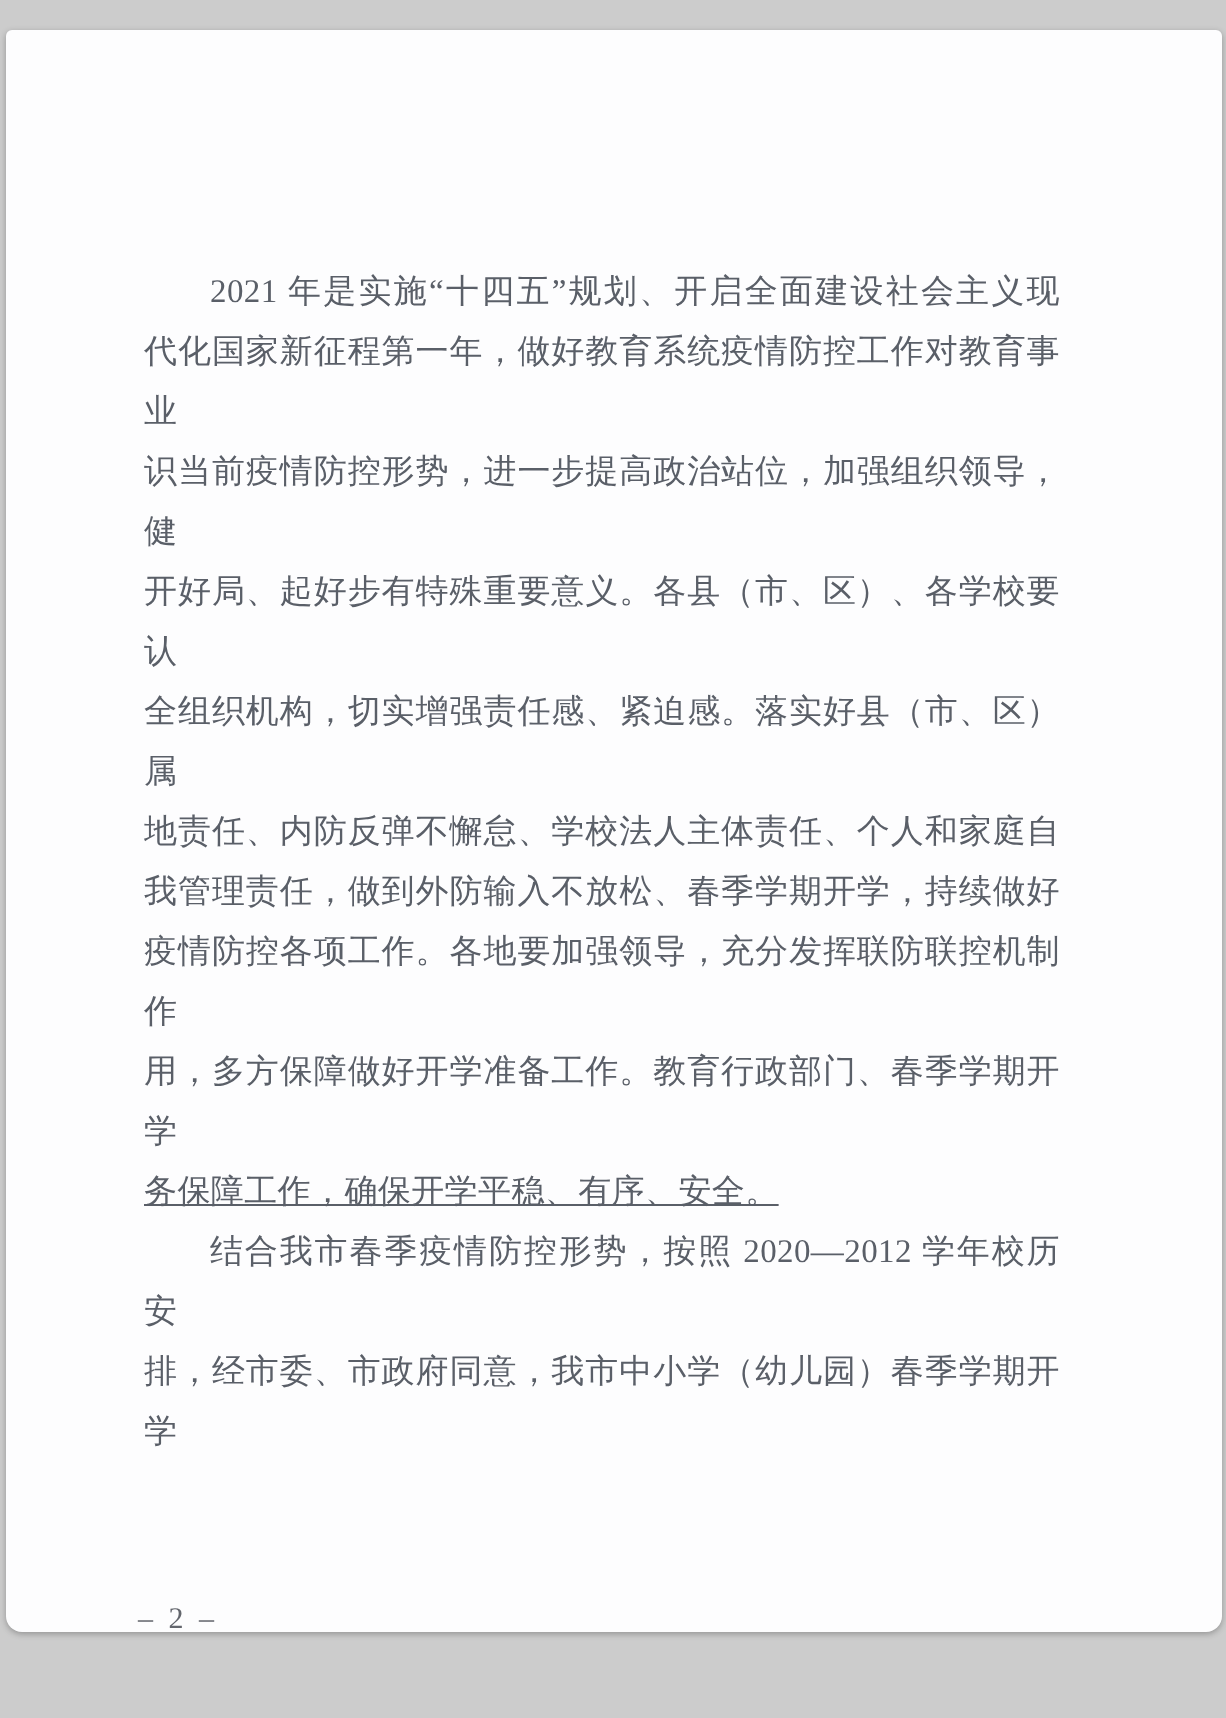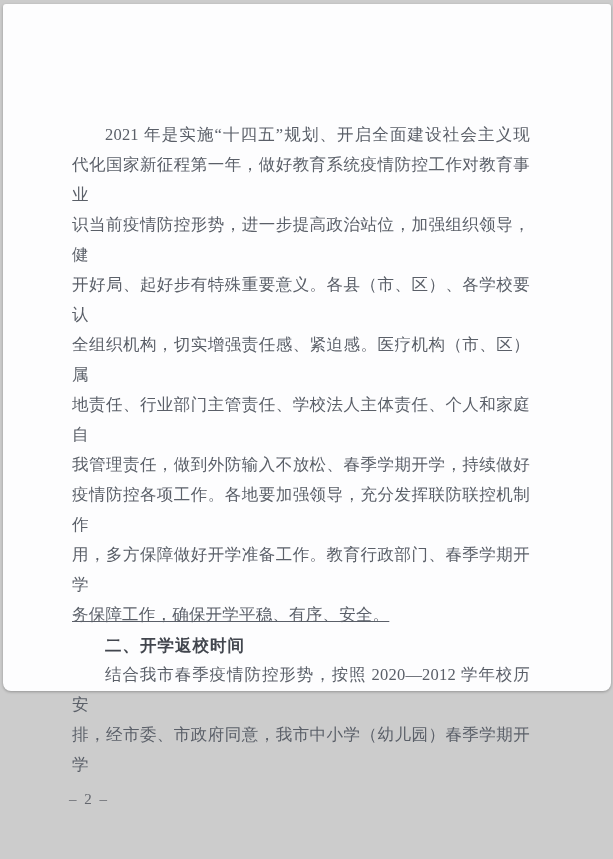--- a/index.html
+++ b/index.html
@@ -12,23 +12,23 @@
     font-family: "Liberation Serif", serif;
   }
   .scan-wrap {
     position: relative;
     width: 613px;
     height: 859px;
   }
   .page {
     position: absolute;
     left: 3px;
-    top: 4px;
+    top: 15px;
     width: 608px;
-    height: 687px;
+    height: 801px;
     background: #fdfdfe;
     border-radius: 3px 3px 8px 8px;
     box-shadow: 0 1px 3px rgba(0,0,0,0.28);
   }
   .content {
     position: absolute;
     left: 69px;
     top: 116px;
     width: 458px;
   }
@@ -72,25 +72,24 @@
 </head>
 <body>
 
 <div class="scan-wrap">
   <div class="page">
     <div class="content">
         <div class="line indent">2021 年是实施“十四五”规划、开启全面建设社会主义现</div>
         <div class="line">代化国家新征程第一年，做好教育系统疫情防控工作对教育事业</div>
         <div class="line">识当前疫情防控形势，进一步提高政治站位，加强组织领导，健</div>
         <div class="line">开好局、起好步有特殊重要意义。各县（市、区）、各学校要认</div>
-        <div class="line">全组织机构，切实增强责任感、紧迫感。医疗机构（市、区）属</div>
-        <div class="line">地责任、行业部门主管责任、学校法人主体责任、个人和家庭自</div>
+        <div class="line">全组织机构，切实增强责任感、紧迫感。落实好县（市、区）属</div>
+        <div class="line">地责任、内防反弹不懈怠、学校法人主体责任、个人和家庭自</div>
         <div class="line">我管理责任，做到外防输入不放松、春季学期开学，持续做好</div>
         <div class="line">疫情防控各项工作。各地要加强领导，充分发挥联防联控机制作</div>
         <div class="line">用，多方保障做好开学准备工作。教育行政部门、春季学期开学</div>
         <div class="line end">务保障工作，确保开学平稳、有序、安全。</div>
-        <div class="line heading indent">二、开学返校时间</div>
         <div class="line indent">结合我市春季疫情防控形势，按照 2020—2012 学年校历安</div>
         <div class="line">排，经市委、市政府同意，我市中小学（幼儿园）春季学期开学</div>
       </div>
     <div class="footer">– 2 –</div>
   </div>
 </div>
 
 </body></html>

